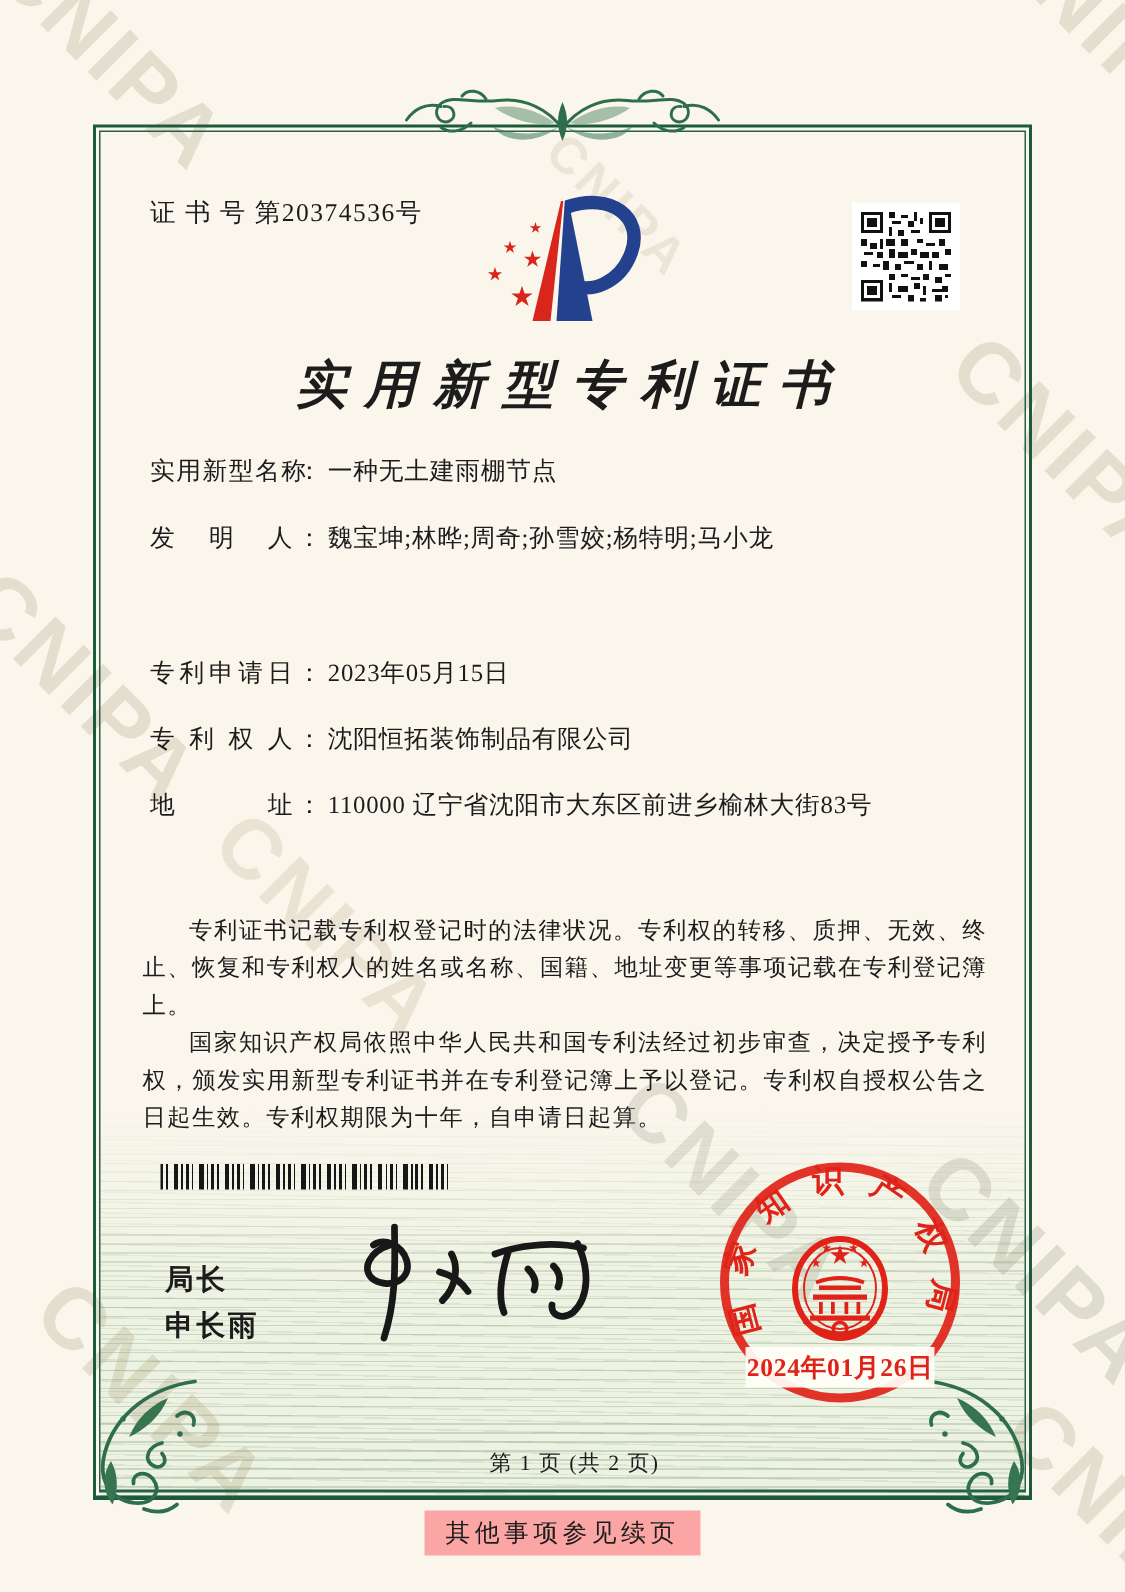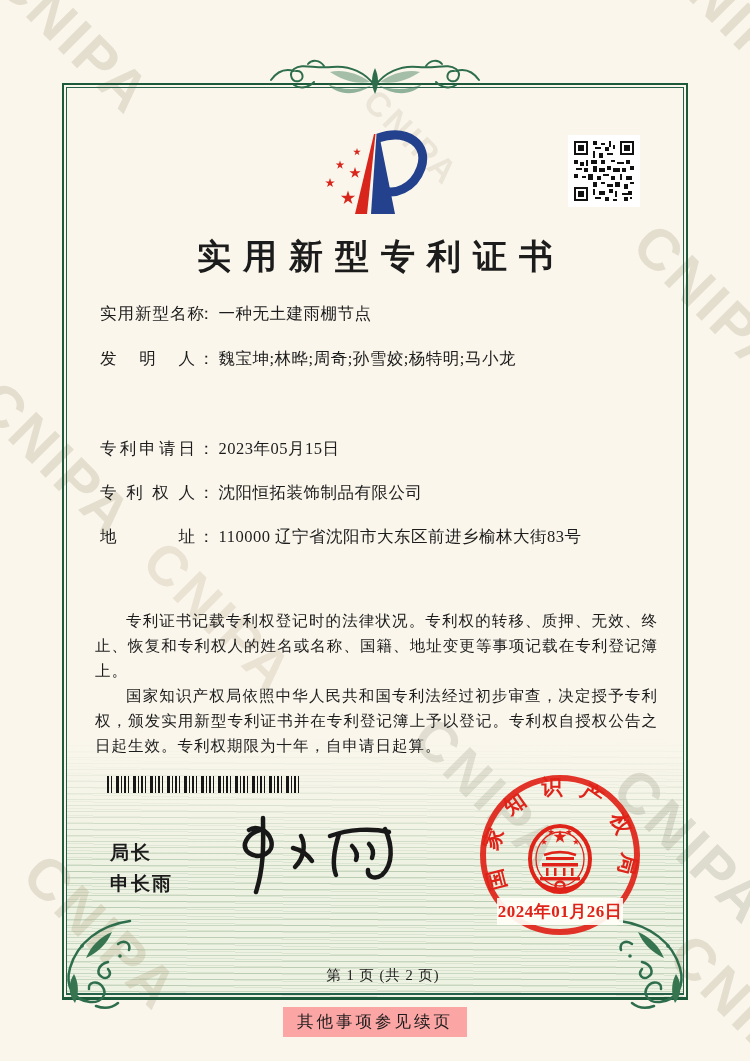--- a/index.html
+++ b/index.html
@@ -39,21 +39,21 @@
   .orn-top{left:268px;top:56px;}
   .orn-bl{left:50px;top:916px;}
   .orn-br{left:615px;top:916px;}
 
   
   .cert-no{position:absolute;left:100px;top:130px;font-size:17px;letter-spacing:1px;z-index:5;}
   .logo{position:absolute;left:306px;top:128px;z-index:5;}
   .qr-box{position:absolute;left:568px;top:135px;width:72px;height:72px;background:#fff;z-index:5;
           display:flex;align-items:center;justify-content:center;}
   .title{position:absolute;left:0;top:234px;width:750px;text-align:center;z-index:5;
-         font-size:34px;font-weight:bold;letter-spacing:12px;text-indent:12px;}
+         font-size:34px;font-weight:bold;letter-spacing:12px;text-indent:12px;font-style:italic;}
 
   
   .field-row{position:absolute;left:100px;width:560px;font-size:16.5px;z-index:5;white-space:nowrap;}
   .fr0{top:303px}.fr1{top:348px}.fr2{top:392px}.fr3{top:438px}.fr4{top:482px}.fr5{top:526px}.fr6{top:571px}
   .flabel{display:inline-block;width:96px;text-align:justify;text-align-last:justify;
           vertical-align:bottom;letter-spacing:1px;}
   .fcolon{display:inline-block;margin:0 4px 0 2px;}
   .fvalue{letter-spacing:.5px;}
   .pair2{position:absolute;left:242px;top:0;}
 
@@ -160,20 +160,21 @@
       <path d="M62,16 C50,21 41,30 36,42 C47,37 57,28 62,16 Z" fill="#36754f" stroke="none"></path>
       <path d="M24,58 C18,67 18,78 25,87 C29,78 29,67 24,58 Z" fill="#36754f" stroke="none"></path>
       <path d="M58,46 c-9,2 -13,11 -6,15 c5,3 11,-2 6,-8"></path>
       <path d="M68,28 c6,-5 13,-1 11,6"></path>
       <path d="M46,90 c8,3 16,2 22,-3"></path>
       <circle cx="70" cy="40" r="1.8" fill="#2e6e4c" stroke="none"></circle>
       <circle cx="32" cy="30" r="1.8" fill="#2e6e4c" stroke="none"></circle>
     </g>
   </svg>
 
+  <div class="cert-no">证 书 号 第20374536号</div>
 
   <svg class="logo" width="130" height="92" viewBox="0 0 130 92">
     <path d="M72,10 C102,0 123,17 115,40 C108,60 88,69 73,61" stroke="#24418e" stroke-width="9" fill="none"></path>
     <polygon points="68,6 69.5,6 61,86 49,86" fill="#d9261c"></polygon>
     <polygon points="70.5,6 73,6 89,86 65,86" fill="#24418e"></polygon>
     <use href="#star5" fill="#d9261c" transform="translate(51,24) scale(0.40)"></use>
     <use href="#star5" fill="#d9261c" transform="translate(34,37) scale(0.45)"></use>
     <use href="#star5" fill="#d9261c" transform="translate(49,45) scale(0.60)"></use>
     <use href="#star5" fill="#d9261c" transform="translate(24,55) scale(0.50)"></use>
     <use href="#star5" fill="#d9261c" transform="translate(42,70) scale(0.75)"></use>

